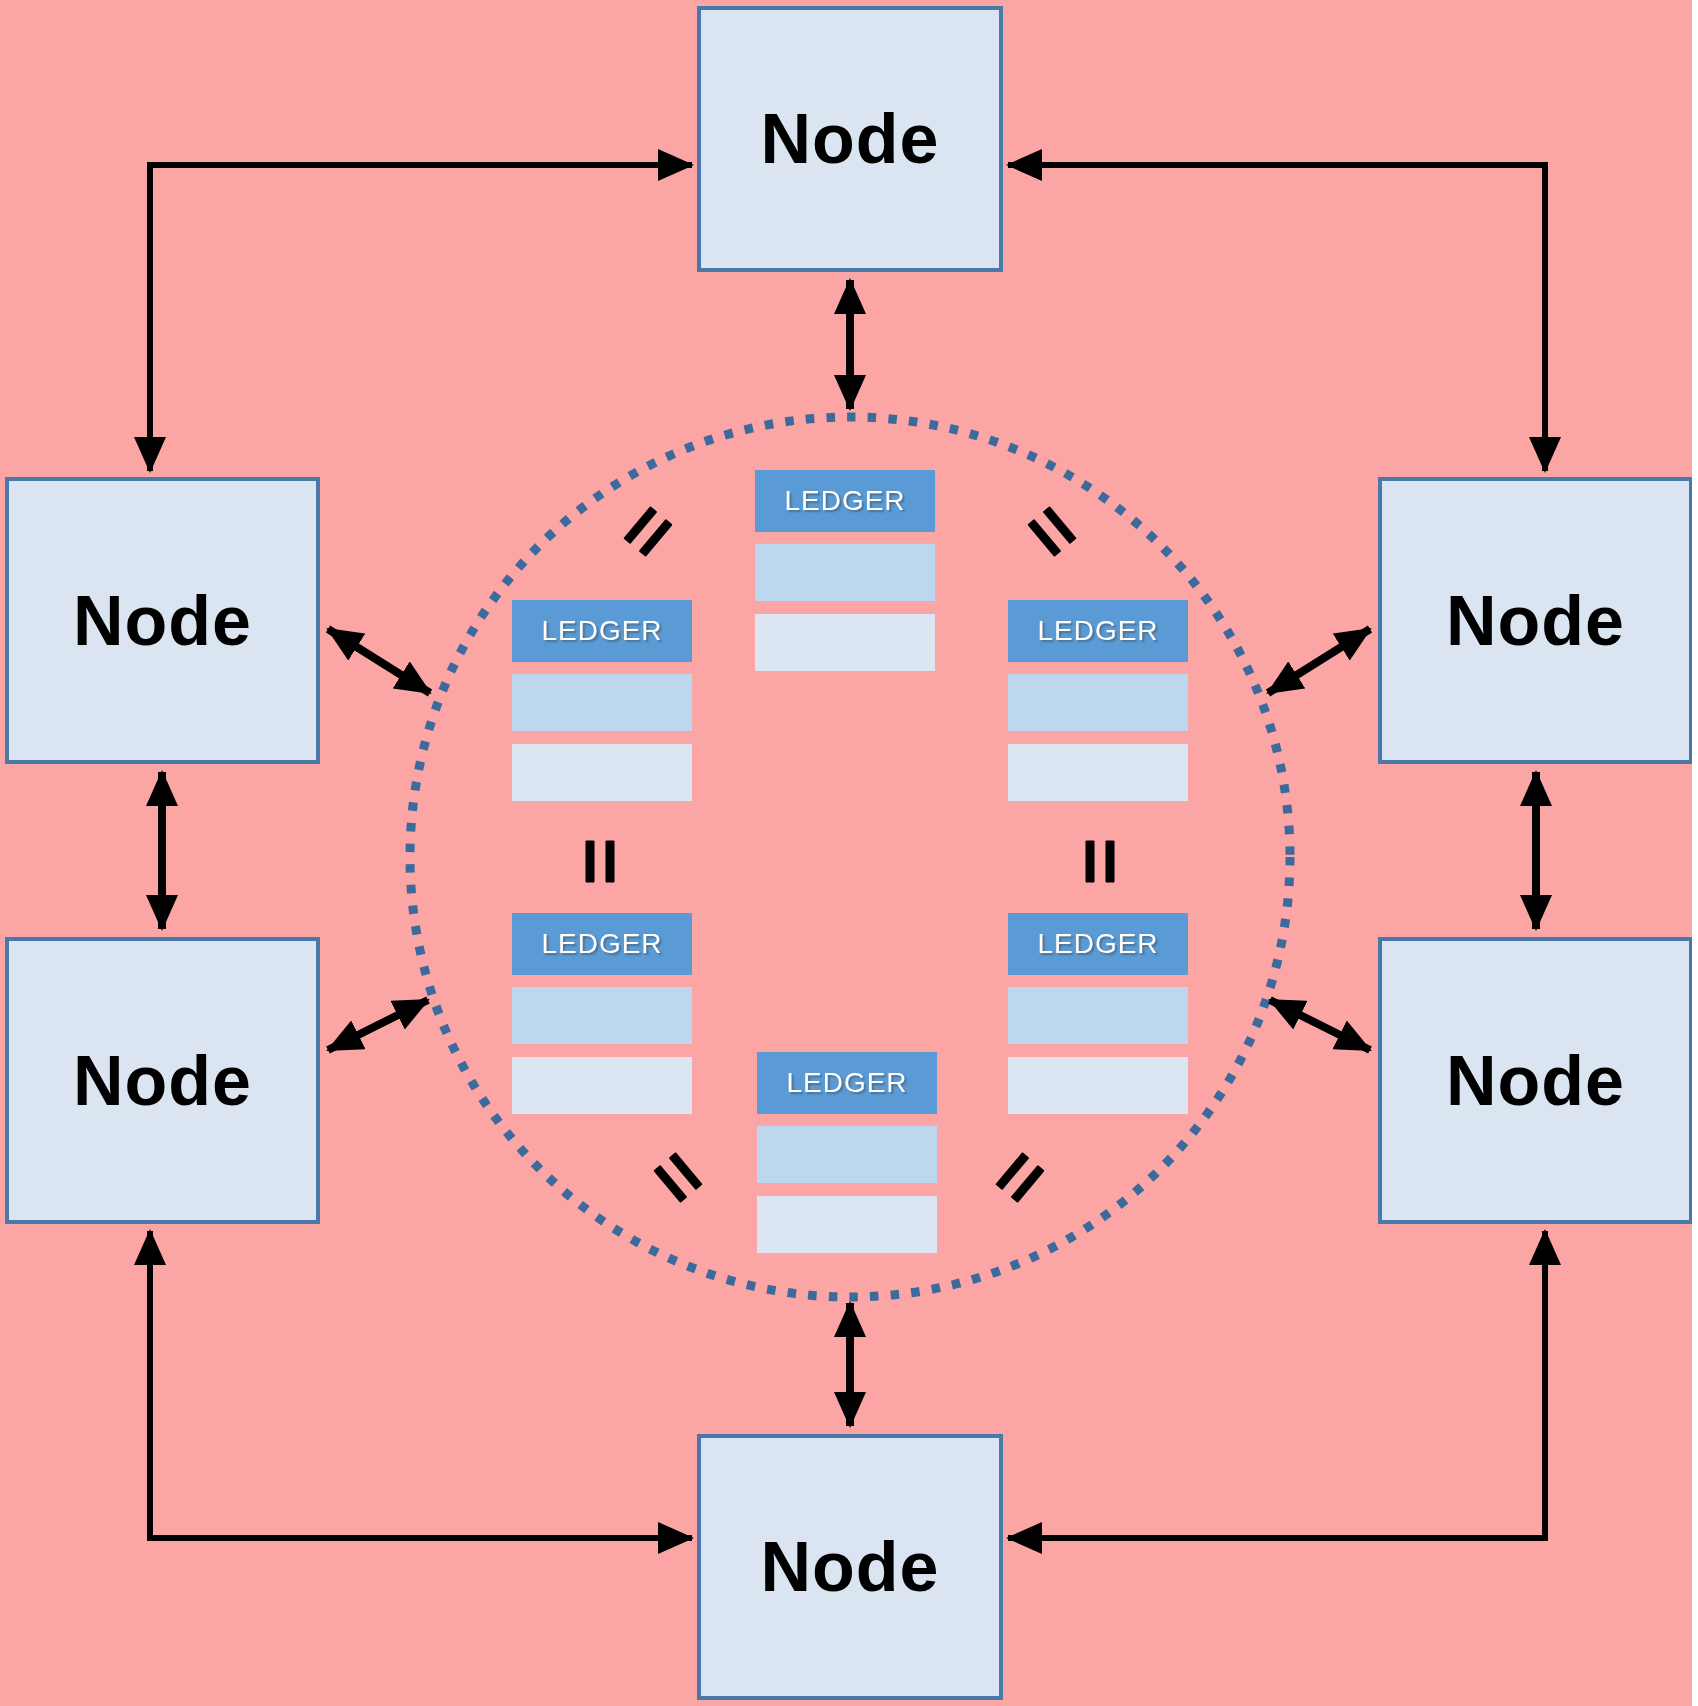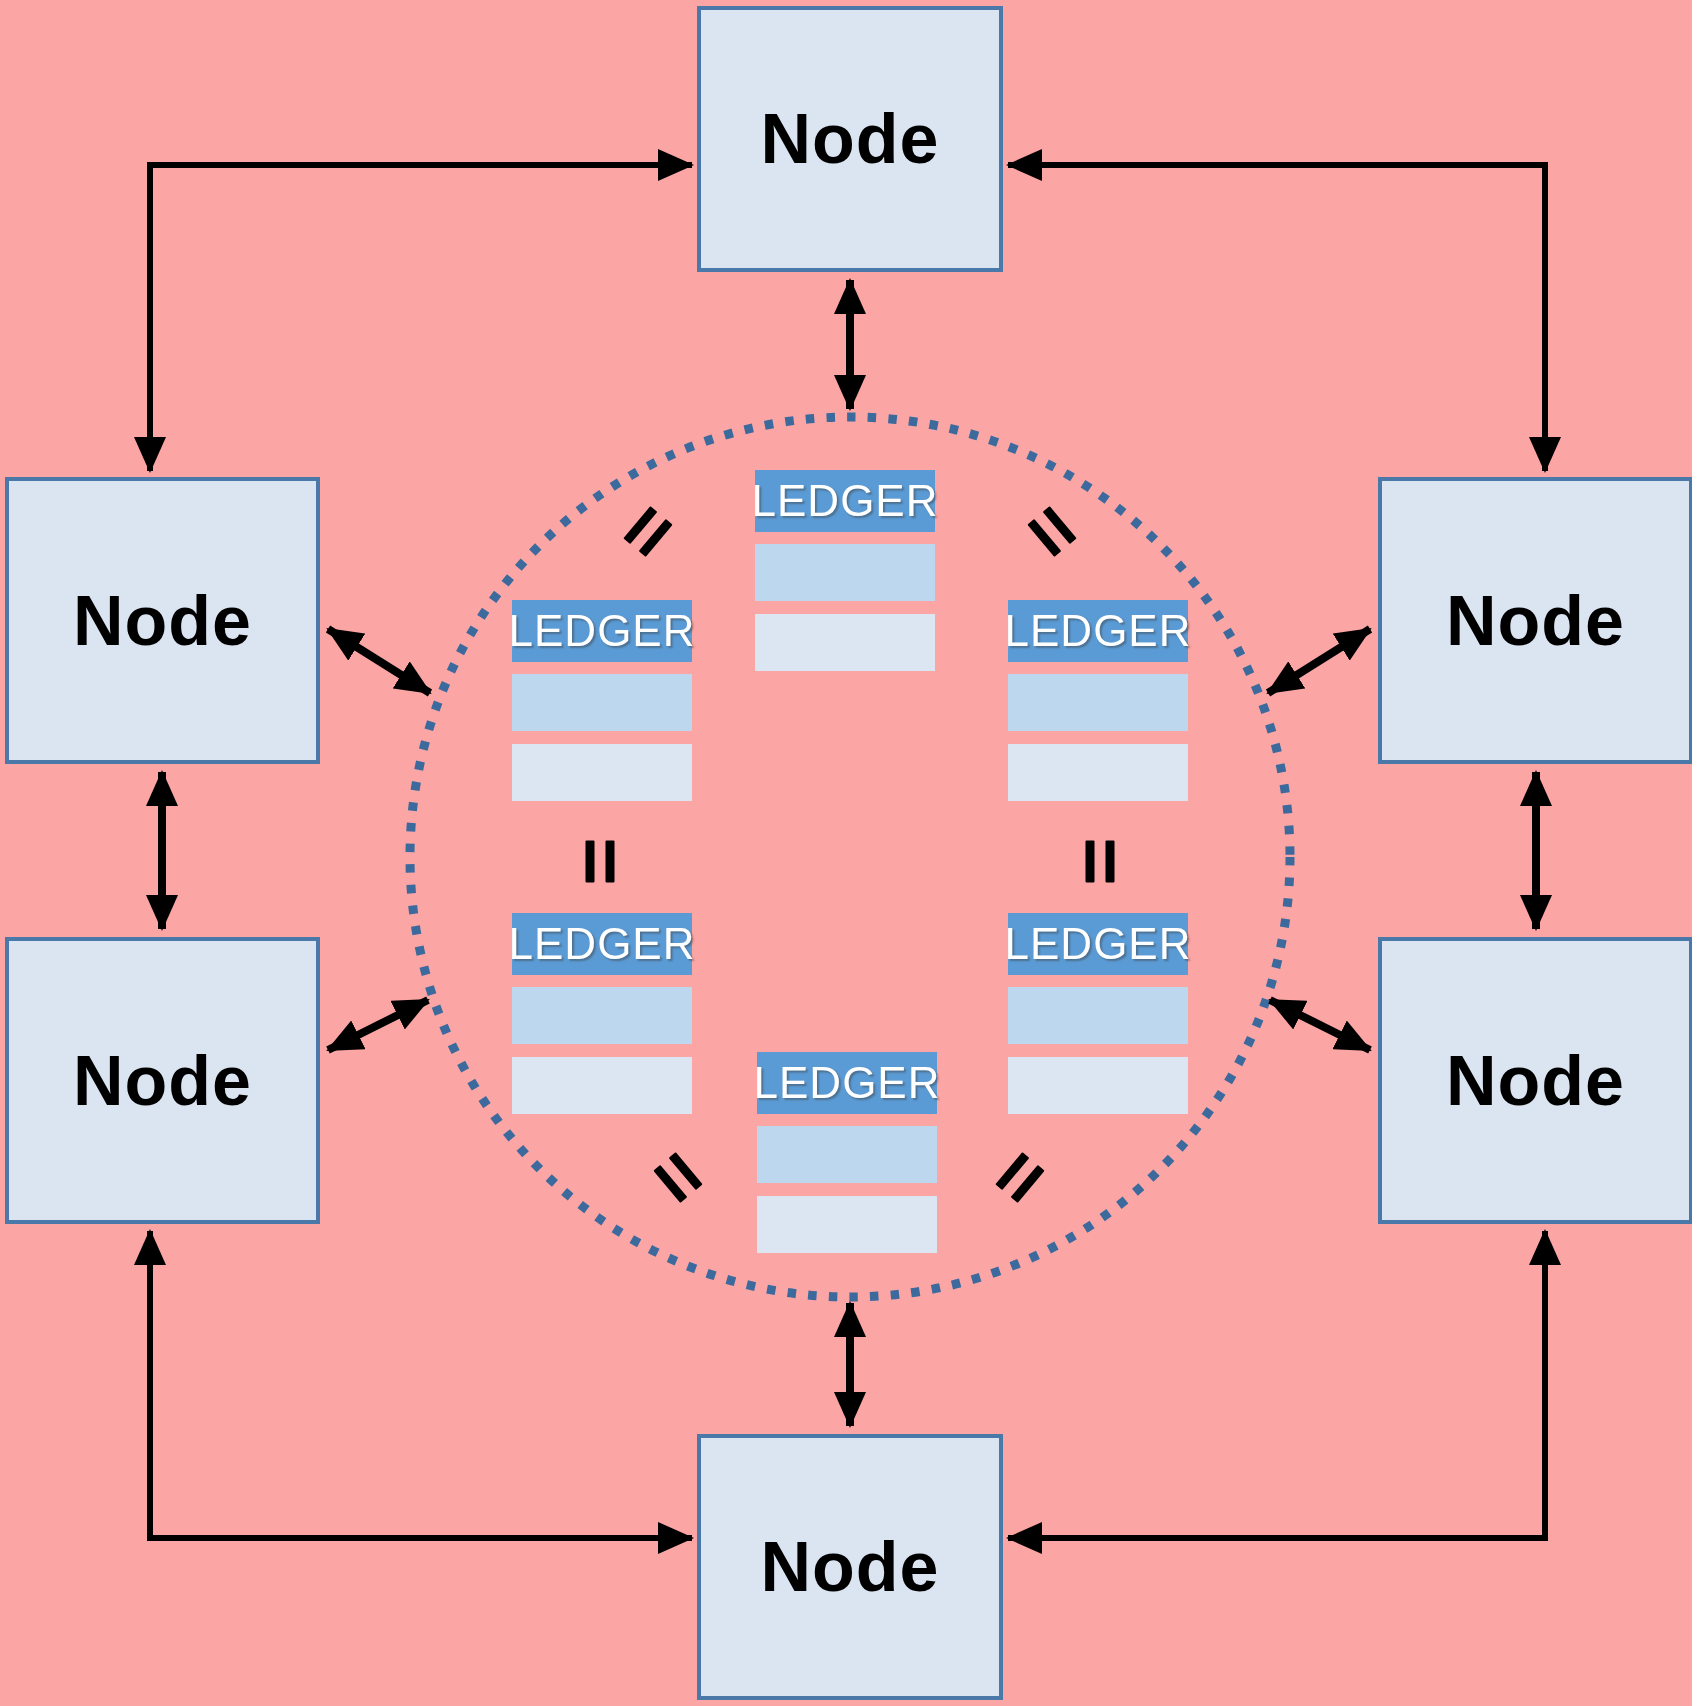--- a/index.html
+++ b/index.html
@@ -10,21 +10,21 @@
   .conn{fill:none;stroke:var(--arrow,#000);}
   .conn.thin{stroke-width:6;}
   .conn.thick{stroke-width:8;}
   .ah-fill{fill:var(--arrow,#000);stroke:none;}
   .node{position:absolute;box-sizing:border-box;background:var(--node_fill,#dbe5f2);
         border:4px solid var(--node_border,#4a78a8);display:flex;align-items:center;
         justify-content:center;}
   .node-label{font-size:70px;font-weight:bold;color:var(--text,#000);letter-spacing:1px;}
   .ledger{position:absolute;width:180px;}
   .ledger-title{height:62px;background:var(--ledger_header,#5b9bd5);color:var(--ledger_text,#fff);
-        display:flex;align-items:center;justify-content:center;font-size:44px;font-weight:400;
+        display:flex;align-items:center;justify-content:center;font-size:28px;font-weight:400;
         letter-spacing:1px;text-shadow:2px 2px 2px rgba(60,60,60,.45);}
   .ledger-row{height:57px;}
   .ledger-row.r1{margin-top:12px;background:var(--ledger_row1,#bdd7ee);}
   .ledger-row.r2{margin-top:13px;background:var(--ledger_row2,#dce6f2);}
   .consensus{position:absolute;left:600px;top:824px;width:400px;text-align:center;
         font-size:62px;font-weight:bold;color:var(--text,#000);}
   .eq{position:absolute;width:42px;height:29px;}
   .eq::before,.eq::after{content:"";position:absolute;left:0;width:42px;height:9px;
         background:var(--arrow,#000);border-radius:1px;}
   .eq::before{top:0;}

